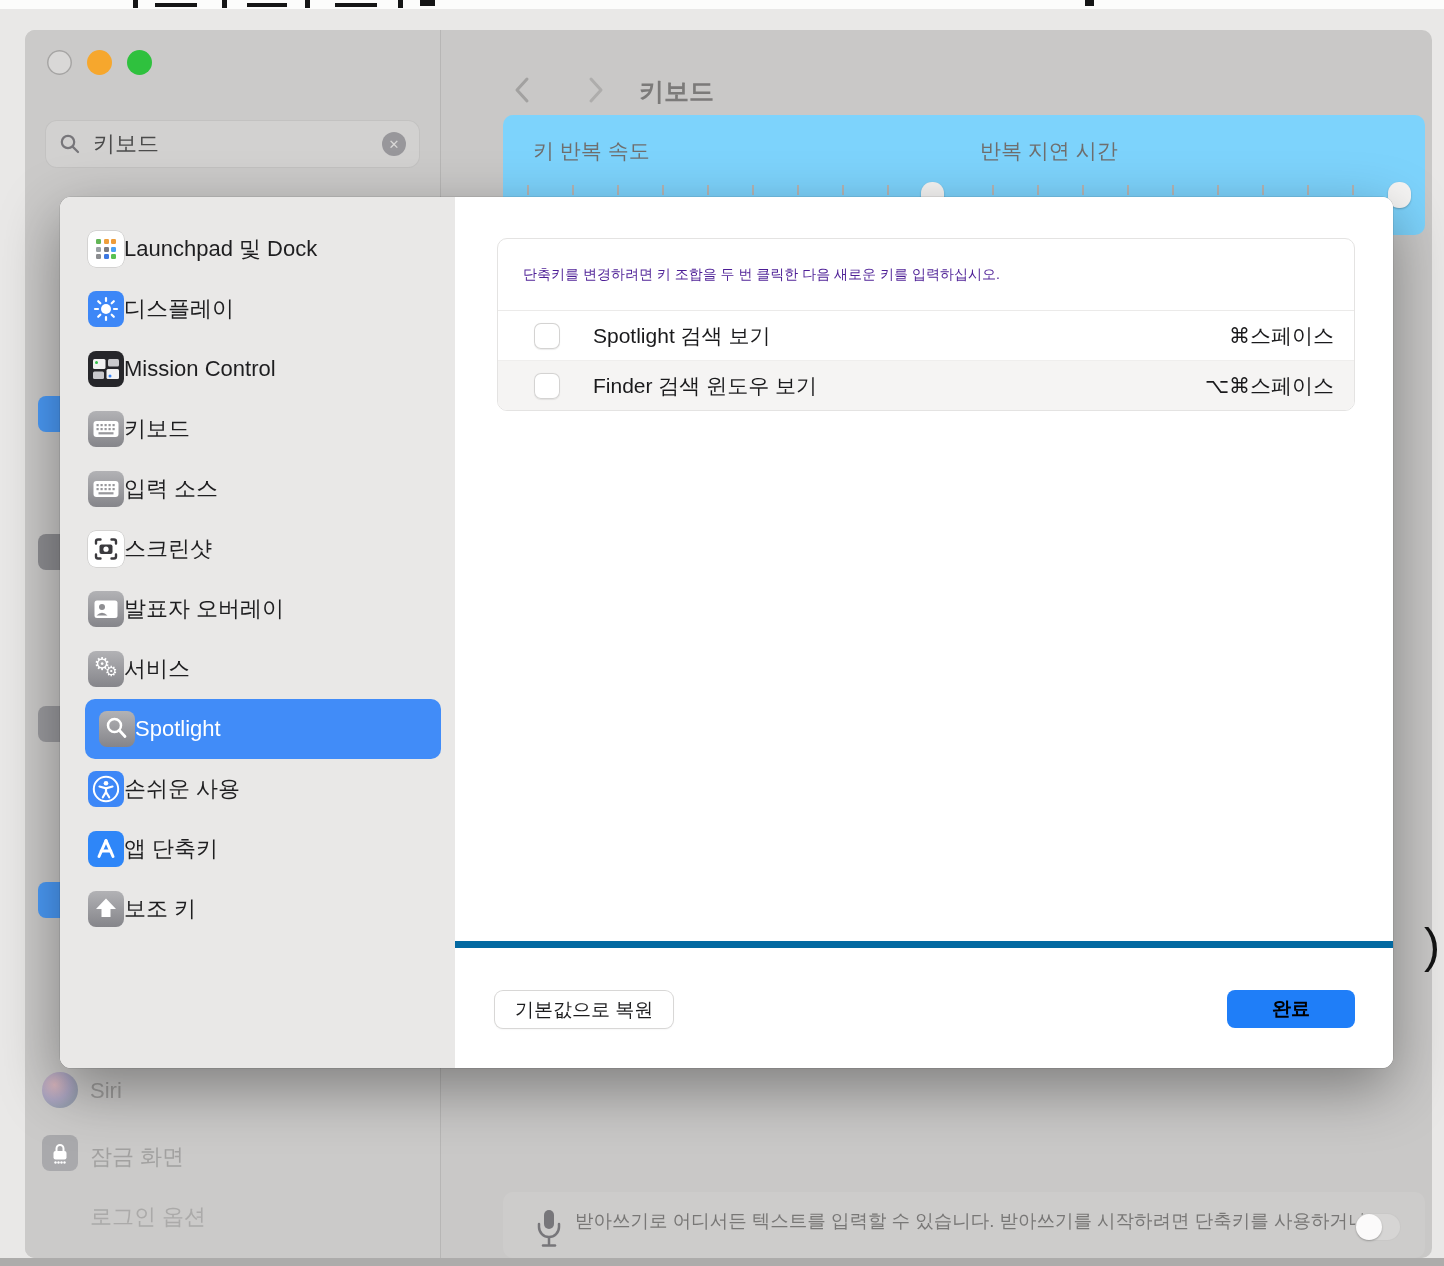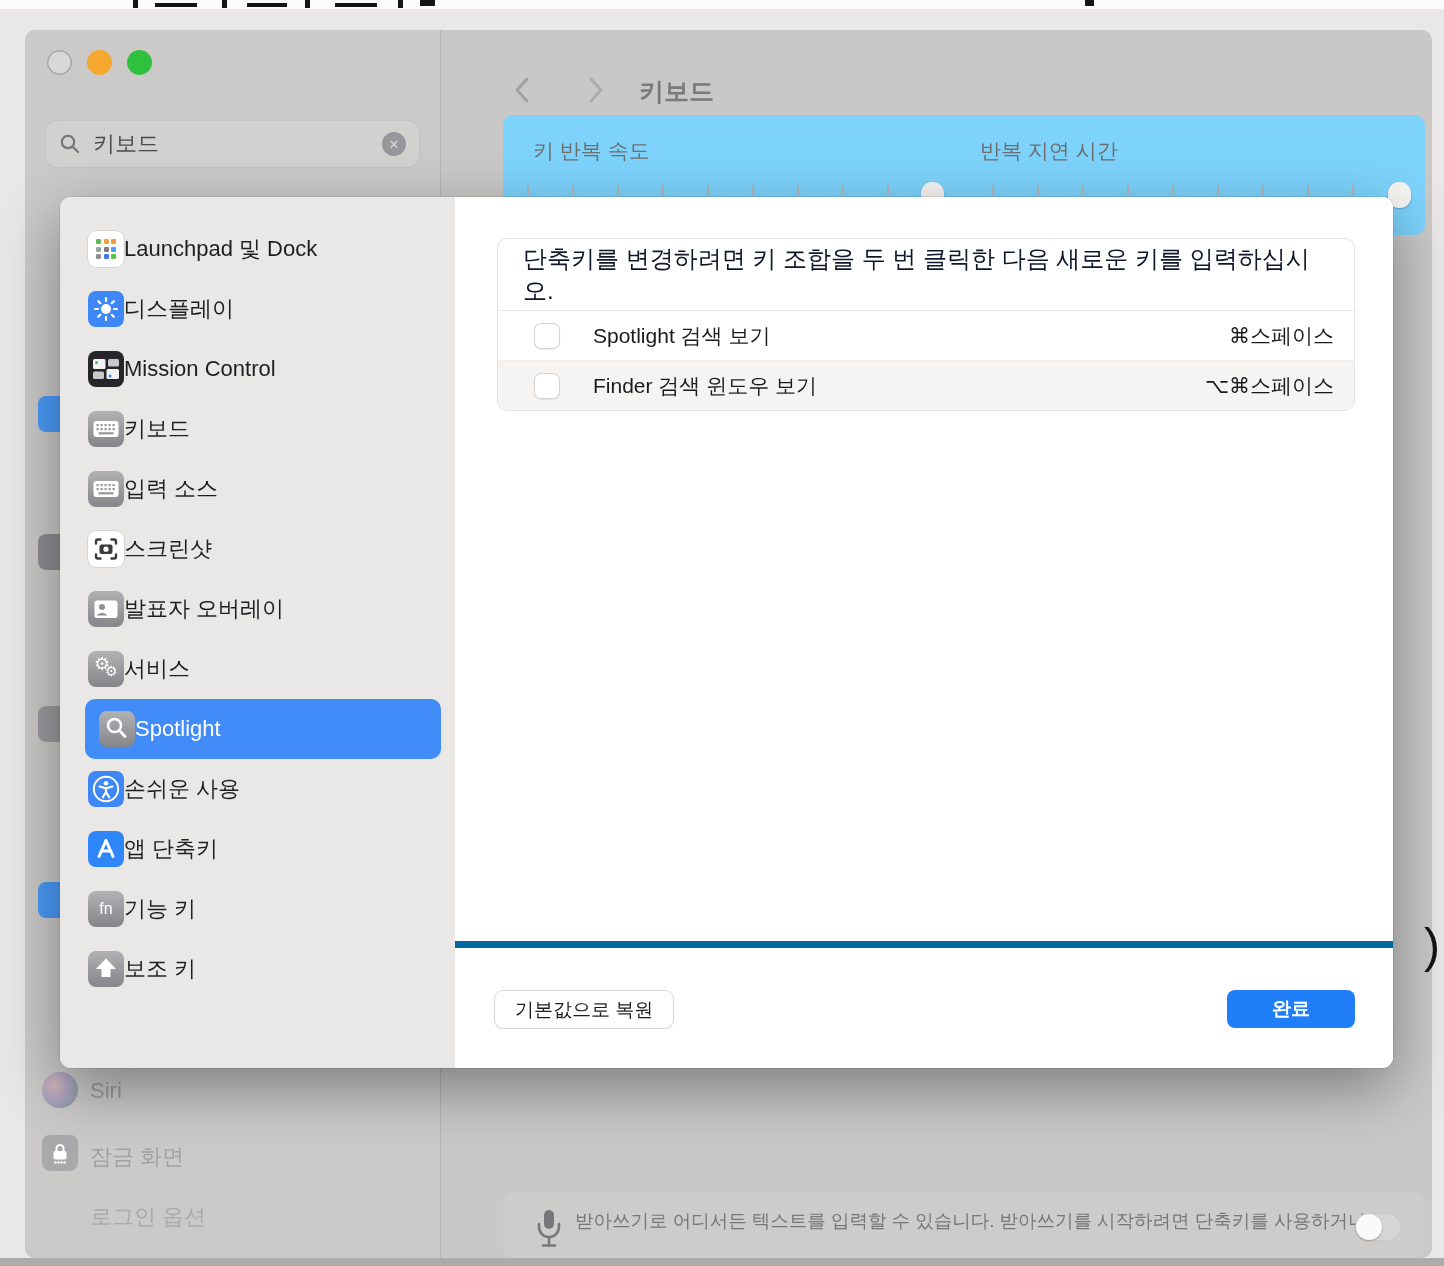--- a/index.html
+++ b/index.html
@@ -82,38 +82,38 @@
   .i-blue{background:#3d87f7;}
   .i-blue2{background:#2e86f8;}
   .i-black{background:#26262a;}
   .fn-text{color:#fff;font-size:16px;}
 
   
   .sheet-main{flex:1;background:#fff;border-radius:0 11px 11px 0;position:relative;}
   .sc-card{left:42px;top:41px;width:858px;border:1px solid #e4e3e2;border-radius:10px;
     overflow:hidden;background:#fff;box-sizing:border-box;}
   .sc-instruction{height:71px;display:flex;align-items:center;padding:0 25px;
-    font-size:24px;color:#0f172a;border-bottom:1px solid #ebeae9;}
+    font-size:14px;color:#4c1d95;border-bottom:1px solid #ebeae9;}
   .sc-row{height:49px;display:flex;align-items:center;padding:0 20px 0 36px;}
   .sc-row.alt{background:#f5f4f3;}
   .sc-row.first{border-bottom:1px solid #efeeed;}
   .cbx{width:26px;height:26px;border-radius:7px;background:#fff;
     box-shadow:inset 0 0 0 1px #d4d3d2,0 0.5px 1px rgba(0,0,0,0.08);margin-right:33px;flex:none;}
   .sc-label{font-size:21px;color:#1a1a1c;}
   .sc-key{margin-left:auto;font-size:21px;color:#1a1a1c;}
 
   .sheet-footer{position:absolute;left:0;right:0;bottom:0;height:120px;
     border-top:7px solid #0369a1;border-radius:0 0 11px 0;}
   .btn-restore{position:absolute;left:40px;top:43px;height:37px;padding:0 20px;
     border-radius:8px;background:#fff;display:flex;align-items:center;
     box-shadow:0 0 0 1px #d8d7d6,0 1px 2px rgba(0,0,0,0.10);
     font-size:19px;color:#1c1c1e;}
   .btn-done{position:absolute;right:38px;top:42px;width:128px;height:38px;border-radius:8px;
     background:#1f7ef8;display:flex;align-items:center;justify-content:center;
-    font-size:19px;font-weight:600;color:#ffffff;}
+    font-size:19px;font-weight:600;color:#000000;}
 
   .bottom-strip{left:0;top:1258px;width:1444px;height:8px;background:#adacab;}
 </style>
 </head>
 <body>
 
 <div class="abs top-strip">
   <span class="frag" style="left:133px;top:0;width:5px;height:8px"></span>
   <span class="frag" style="left:155px;top:3px;width:42px;height:4px"></span>
   <span class="frag" style="left:222px;top:0;width:5px;height:8px"></span>
@@ -385,26 +385,20 @@
           <g stroke="#fff" stroke-width="3" stroke-linecap="round" fill="none">
             <path d="M11 25.5 L18 9.5"></path>
               <path d="M18 9.5 L25 25.5"></path>
               <path d="M13.2 20 H22.8"></path>
           </g>
         </svg>
       </span>
       <span class="s-label">앱 단축키</span>
     </div>
 
-    <div class="s-item">
-      <span class="sicon grad">
-        <span class="fn-text">fn</span>
-      </span>
-      <span class="s-label">기능 키</span>
-    </div>
 
     <div class="s-item">
       <span class="sicon grad">
         <svg width="36" height="36" viewBox="0 0 36 36">
           <path d="M18 7.5 L28 18 L22.5 18 L22.5 26 L13.5 26 L13.5 18 L8 18 Z" fill="#fff"></path>
         </svg>
       </span>
       <span class="s-label">보조 키</span>
     </div>
   </div>

